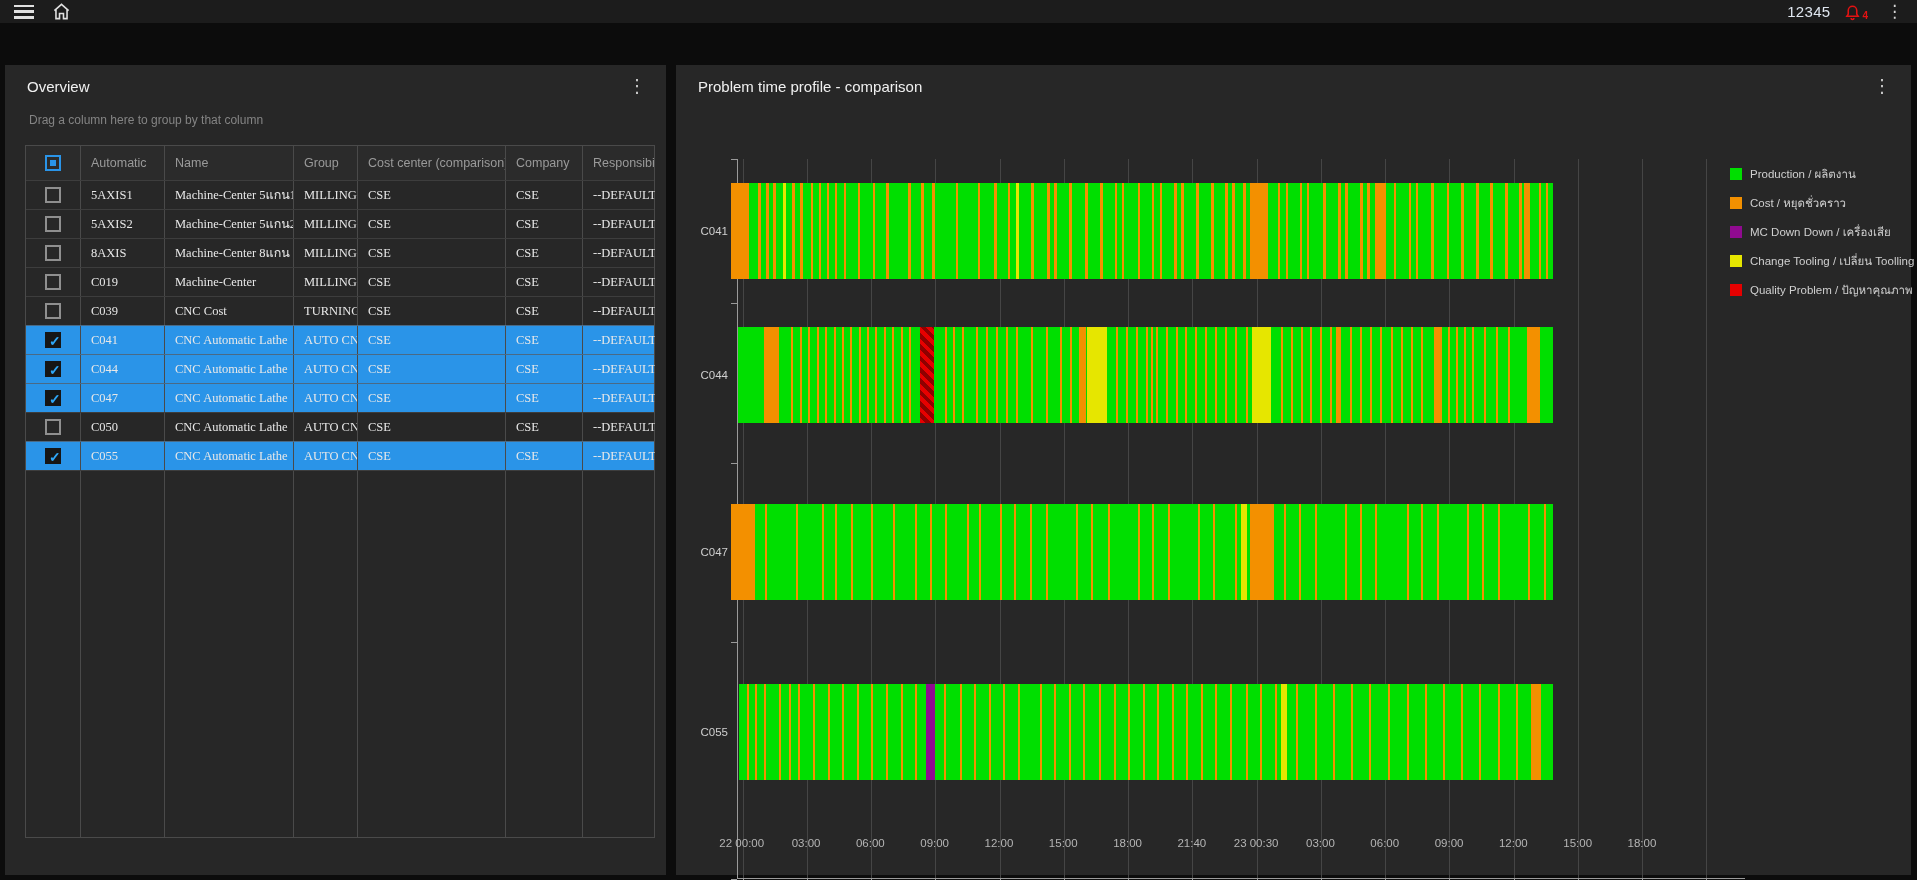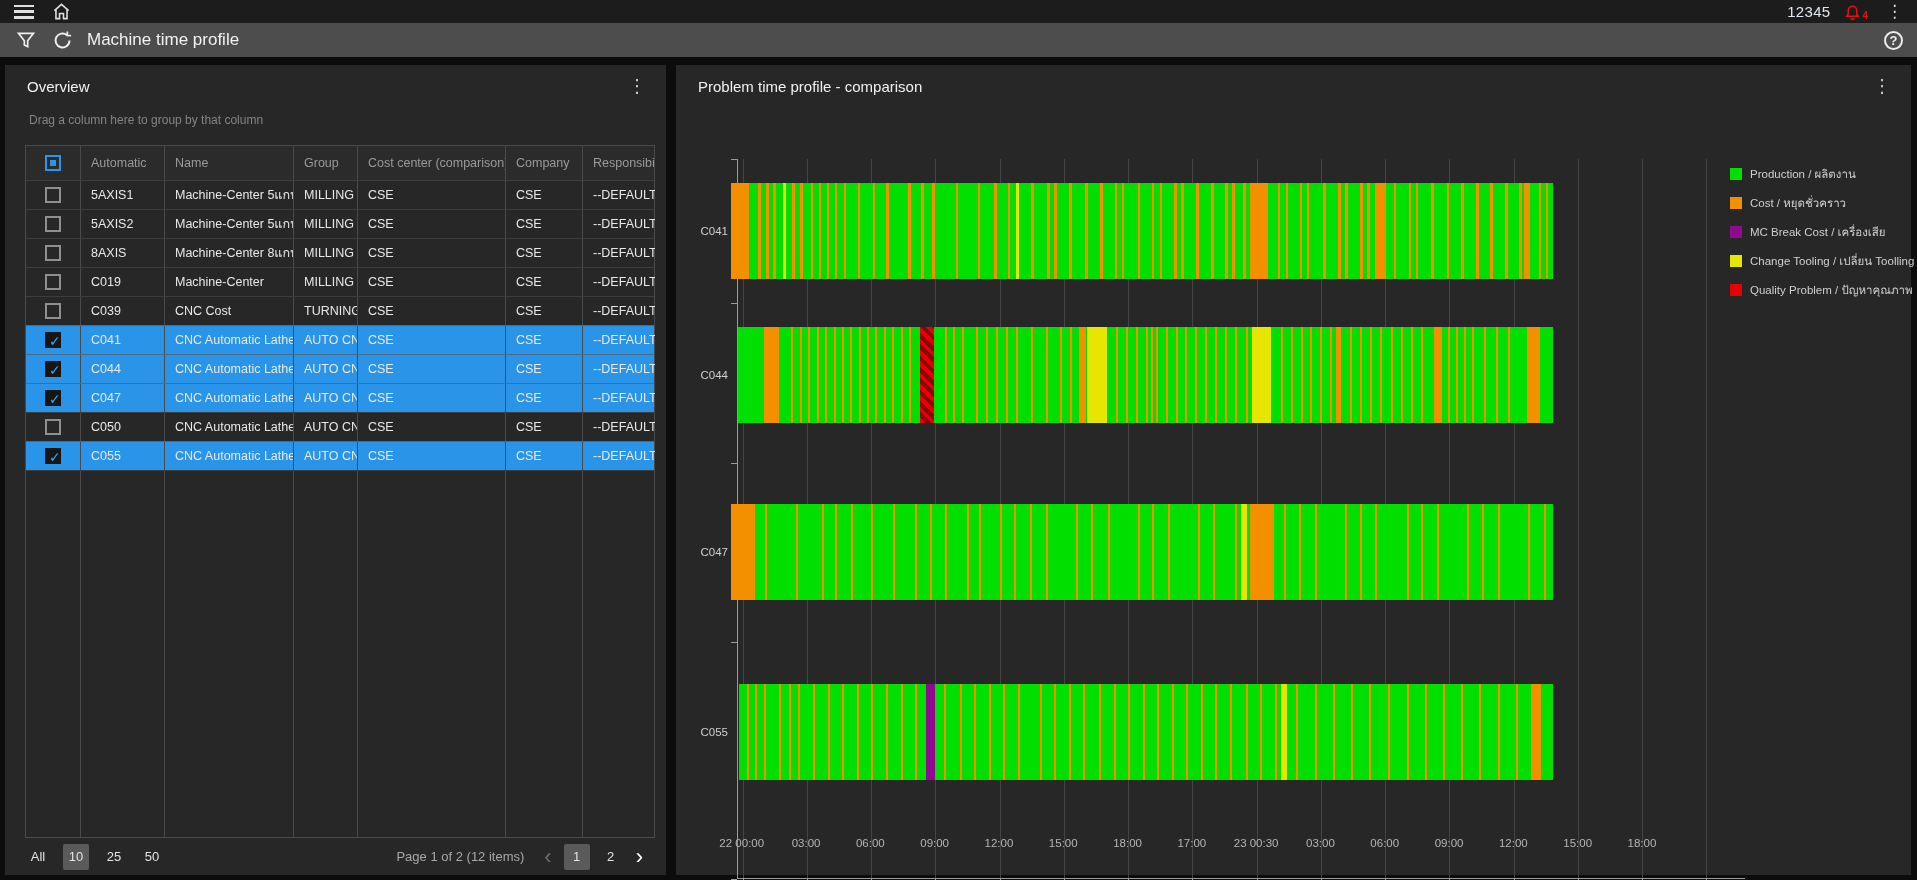--- a/index.html
+++ b/index.html
@@ -41,21 +41,21 @@
   
   .grid { position:absolute; left:20px; top:80px; width:630px; height:693px;
           border:1px solid #4a4a4a; display:flex; flex-direction:column; background:#272727;}
   .g-row { display:flex; flex-shrink:0; }
   .g-head { height:34px; background:#2b2b2b; }
   .g-body-row { height:29px; }
   .g-cell { border-right:1px solid #4a4a4a; display:flex; align-items:center; padding:0 10px;
             font-size:12.5px; color:#e8e8e8; overflow:hidden; white-space:nowrap; flex-shrink:0;}
   .g-cell:last-child { border-right:none; }
   .g-head .g-cell { color:#9a9a9a; }
-  .g-body-row { border-top:1px solid #3d3d3d; }
+  .g-body-row { border-top:1px solid #3d3d3d;font-family:Liberation Serif, serif; }
   .g-body-row.sel { background:#2a94e8; border-top:1px solid #4a6a86; }
   .g-filler { flex:1; display:flex; border-top:1px solid #3d3d3d;}
   .g-filler div { border-right:1px solid #4a4a4a; flex-shrink:0; height:100%; }
   .g-filler div:last-child { border-right:none; }
   .cb { width:16px; height:16px; border:2px solid #8f8f8f; margin:0 auto; position:relative; cursor:pointer; background:transparent;}
   .cb.head { border-color:#2a94e8; }
   .cb.head::after { content:""; position:absolute; inset:3px; background:#2a94e8; }
   .cb.checked { border-color:#161616; background:#161616; }
   .cb.checked::after { content:"\2713"; position:absolute; left:2px; top:-1px; color:#2fa7f7; font-size:14px; font-weight:bold;}
 
@@ -120,37 +120,20 @@
         <svg width="17" height="18" viewBox="0 0 24 24" fill="none" stroke="#e31212" stroke-width="2.2">
           <path d="M6 10 a6 6 0 0 1 12 0 v5 l2 3 H4 l2-3 z"></path>
             <path d="M10 20.5 a2 2 0 0 0 4 0"></path>
         </svg>
         <span class="bell-badge">4</span>
       </span>
       <span class="kebab">⋮</span>
     </div>
   </div>
 
-  <div class="toolbar">
-    <div class="tb-icon">
-      <svg width="20" height="20" viewBox="0 0 24 24" fill="none" stroke="#efefef" stroke-width="2">
-        <path d="M3 4 H21 L14 13 V20 L10 18 V13 Z"></path>
-      </svg>
-    </div>
-    <div class="tb-icon">
-      <svg width="21" height="21" viewBox="0 0 24 24" fill="none" stroke="#efefef" stroke-width="2.2">
-        <path d="M20 12 a8 8 0 1 1 -2.8 -6.1"></path>
-          <path d="M17.6 1.8 L17.4 6.3 L21.8 6.4" stroke-width="2"></path>
-      </svg>
-    </div>
-    <div class="tb-title">Machine time profile</div>
-    <div class="tb-right">
-      <div class="help-icon">?</div>
-    </div>
-  </div>
 
   <div class="panel panel-left">
     <div class="panel-header">
       <span class="panel-title">Overview</span>
       <span class="panel-kebab">⋮</span>
     </div>
     <div class="group-hint">Drag a column here to group by that column</div>
     <div class="grid" id="grid">
         <div class="g-row g-head">
           <div class="g-cell" style="width: 55px;">
@@ -274,33 +257,20 @@
           <div class="g-cell" style="width: 72px;">--DEFAULT--</div>
         </div>
         <div class="g-filler">
           <div style="width: 55px;"></div>
           <div style="width: 84px;"></div>
           <div style="width: 129px;"></div>
           <div style="width: 64px;"></div>
           <div style="width: 148px;"></div>
           <div style="width: 77px;"></div>
           <div style="width: 72px;"></div>
-        </div>
-      </div>
-    <div class="pager" id="pager">
-        <div class="pg-size">All</div>
-        <div class="pg-size active">10</div>
-        <div class="pg-size">25</div>
-        <div class="pg-size">50</div>
-        <div class="pg-info">Page 1 of 2 (12 items)</div>
-        <div class="pg-nav">
-          <span class="pg-arrow pg-prev">‹</span>
-          <div class="pg-page active">1</div>
-          <div class="pg-page">2</div>
-          <span class="pg-arrow pg-next">›</span>
         </div>
       </div>
   </div>
 
   <div class="panel panel-right">
     <div class="panel-header">
       <span class="panel-title">Problem time profile - comparison</span>
       <span class="panel-kebab">⋮</span>
     </div>
     <div class="chart" id="chart">
@@ -590,39 +560,39 @@
           <div class="lg-item">
             <div class="lg-swatch" style="background: rgb(0, 223, 0);"></div>
             <div class="lg-label">Production / ผลิตงาน</div>
           </div>
           <div class="lg-item">
             <div class="lg-swatch" style="background: rgb(243, 144, 0);"></div>
             <div class="lg-label">Cost / หยุดชั่วคราว</div>
           </div>
           <div class="lg-item">
             <div class="lg-swatch" style="background: rgb(144, 10, 144);"></div>
-            <div class="lg-label">MC Break Cost / เครื่องเสีย</div>
+            <div class="lg-label">MC Down Down / เครื่องเสีย</div>
           </div>
           <div class="lg-item">
             <div class="lg-swatch" style="background: rgb(230, 230, 0);"></div>
             <div class="lg-label">Change Tooling / เปลี่ยน Toolling</div>
           </div>
           <div class="lg-item">
             <div class="lg-swatch" style="background: rgb(230, 0, 0);"></div>
             <div class="lg-label">Quality Problem / ปัญหาคุณภาพ</div>
           </div>
         </div>
     <div class="xlabel" style="left: 65.7376px;">22 00:00</div>
         <div class="xlabel" style="left: 130.038px;">03:00</div>
         <div class="xlabel" style="left: 194.338px;">06:00</div>
         <div class="xlabel" style="left: 258.639px;">09:00</div>
         <div class="xlabel" style="left: 322.939px;">12:00</div>
         <div class="xlabel" style="left: 387.239px;">15:00</div>
         <div class="xlabel" style="left: 451.54px;">18:00</div>
-        <div class="xlabel" style="left: 515.84px;">17:00</div>
+        <div class="xlabel" style="left: 515.84px;">21:40</div>
         <div class="xlabel" style="left: 580.14px;">23 00:30</div>
         <div class="xlabel" style="left: 644.44px;">03:00</div>
         <div class="xlabel" style="left: 708.741px;">06:00</div>
         <div class="xlabel" style="left: 773.041px;">09:00</div>
         <div class="xlabel" style="left: 837.341px;">12:00</div>
         <div class="xlabel" style="left: 901.642px;">15:00</div>
         <div class="xlabel" style="left: 965.942px;">18:00</div>
         <div class="mlabel" style="top: 124px;">C041</div>
         <div class="mlabel" style="top: 268px;">C044</div>
         <div class="mlabel" style="top: 445px;">C047</div>

